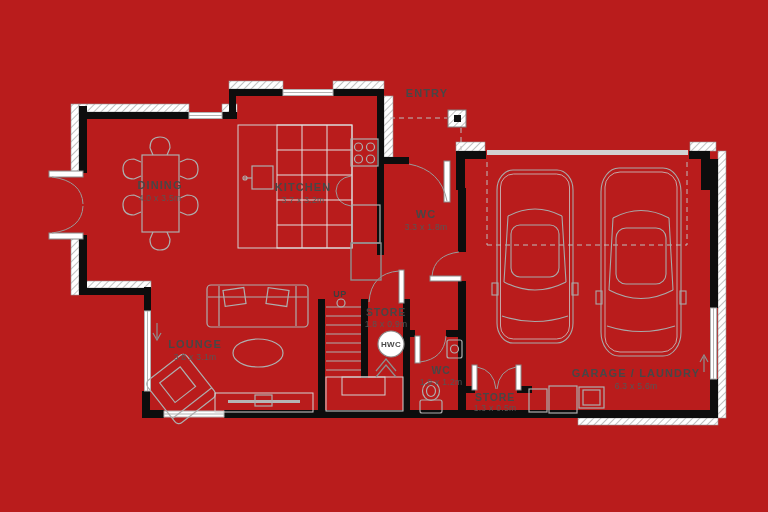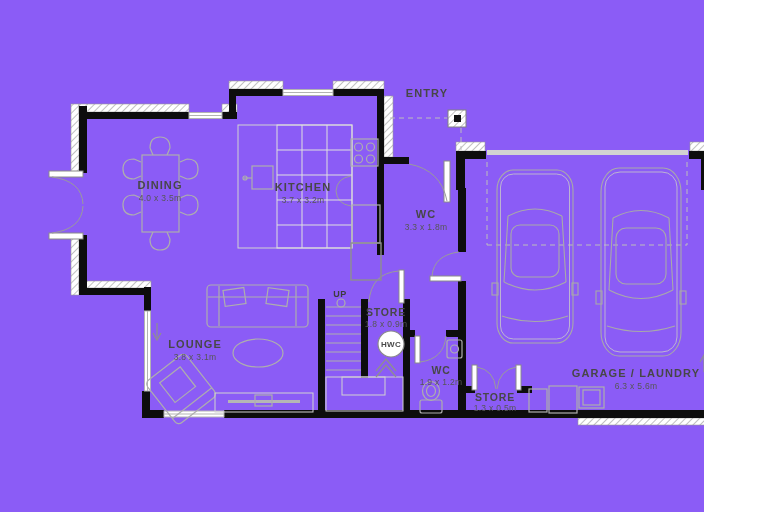--- a/index.html
+++ b/index.html
@@ -1,16 +1,16 @@
 <!DOCTYPE html>
 <html><head>
 <meta charset="utf-8">
 <style>
   html,body{margin:0;padding:0;background:#ffffff;}
-  .stage{position:relative;width:704px;height:512px;background:#8b5cf6;overflow:hidden;
+  .stage{position:relative;width:768px;height:512px;background:#b91c1c;overflow:hidden;
          font-family:"Liberation Sans", sans-serif;}
   svg{position:absolute;left:0;top:0;}
   .wall{fill:#0d0d0d;stroke:none;}
   .hatchband{fill:url(#hatch);stroke:#9a9a9a;stroke-width:0.6;}
   .win{fill:#ffffff;stroke:#b3b3b3;stroke-width:1;}
   .winline{stroke:#b3b3b3;stroke-width:1;}
   .furn{fill:none;stroke:#aeaeae;stroke-width:1.2;}
   .furnlight{fill:none;stroke:#d2d2d2;stroke-width:1;}
   .door{fill:none;stroke:#9b9b9b;stroke-width:1;}
   .doorpanel{fill:#ffffff;stroke:#8a8a8a;stroke-width:1;}

